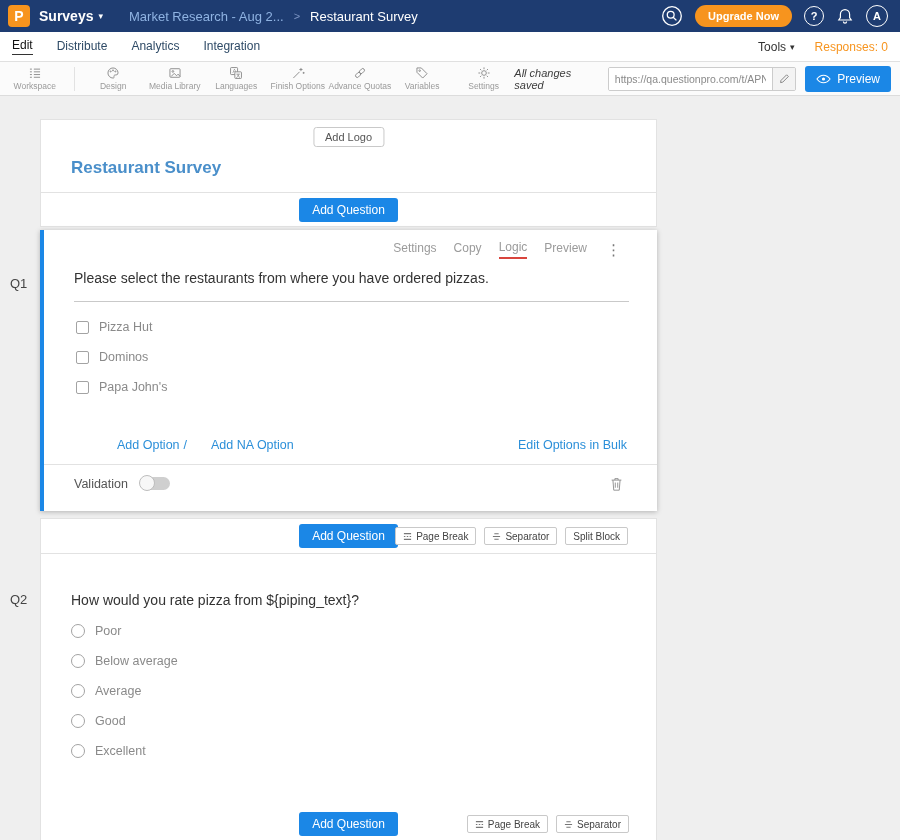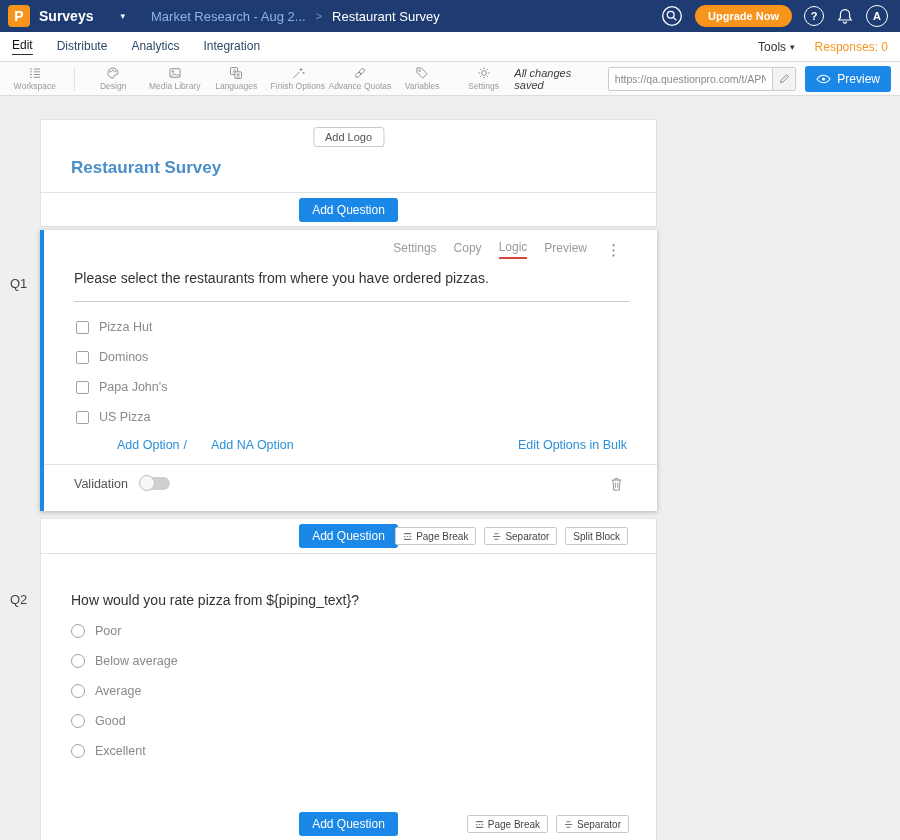--- a/index.html
+++ b/index.html
@@ -8,21 +8,21 @@
     --navy:#1e3c71;
     --logic-red:#d9453d;
   }
   *{box-sizing:border-box;margin:0;padding:0;font-family:"Liberation Sans",sans-serif;}
   body{width:900px;height:840px;overflow:hidden;background:#efefef;}
 
   
   .header{height:32px;background:var(--navy);display:flex;align-items:center;color:#fff;}
   .logo{width:22px;height:22px;background:var(--orange);border-radius:4px;display:flex;align-items:center;justify-content:center;
         font-weight:bold;font-size:14px;color:#fff;margin-left:8px;cursor:pointer;}
-  .product-switch{display:flex;align-items:center;margin-left:9px;cursor:pointer;gap:22px;}
+  .product-switch{display:flex;align-items:center;margin-left:9px;cursor:pointer;}
   .product-name{font-size:14px;font-weight:bold;}
   .caret{font-size:9px;margin-left:5px;color:#fff;}
   .breadcrumb{display:flex;align-items:center;gap:10px;margin-left:26px;font-size:13px;}
   .crumb{color:#8fb3e2;cursor:pointer;}
   .crumb-sep{color:#7d95c4;font-size:11px;}
   .crumb.current{color:#fff;}
   .header-right{margin-left:auto;display:flex;align-items:center;gap:12px;margin-right:12px;}
   .icon-circle{width:20px;height:20px;border:1.4px solid #fff;border-radius:50%;display:flex;align-items:center;justify-content:center;
                font-size:11px;font-weight:bold;color:#fff;cursor:pointer;}
   .avatar{width:22px;height:22px;}
@@ -264,24 +264,20 @@
           <span class="opt-label">Pizza Hut</span>
         </div>
         <div class="opt-row">
           <span class="checkbox"></span>
           <span class="opt-label">Dominos</span>
         </div>
         <div class="opt-row">
           <span class="checkbox"></span>
           <span class="opt-label">Papa John's</span>
         </div>
-        <div class="opt-row">
-          <span class="checkbox"></span>
-          <span class="opt-label">US Pizza</span>
-        </div>
       </div>
       <div class="add-opt-row">
         <span class="blue-link">Add Option</span>
         <span class="link-sep">/</span>
         <span class="blue-link">Add NA Option</span>
         <span class="blue-link bulk">Edit Options in Bulk</span>
       </div>
       <div class="validation-row">
         <span class="validation-label">Validation</span>
         <span class="toggle">

